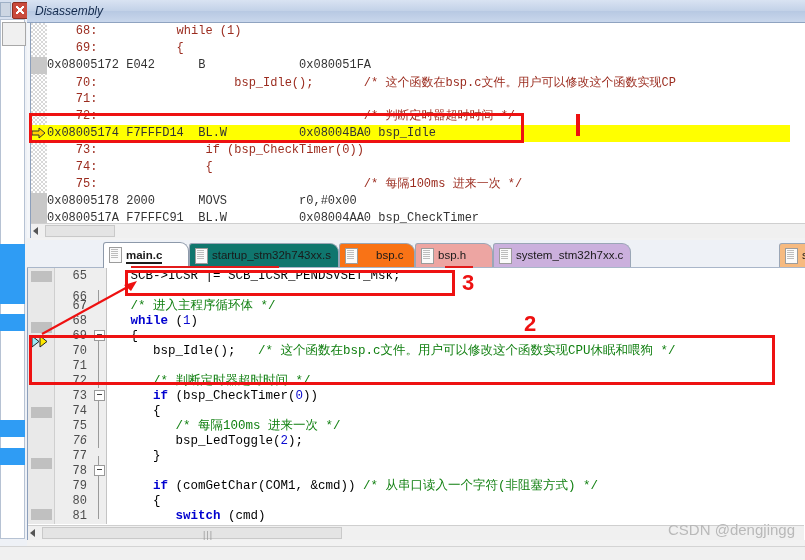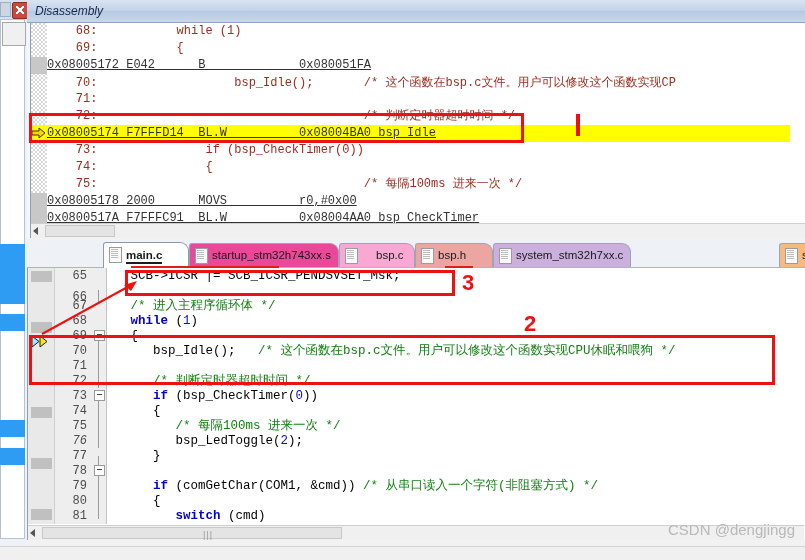--- a/index.html
+++ b/index.html
@@ -33,21 +33,21 @@
   .disasm-title span{position:absolute;left:8px;top:4px;font-size:12px;color:#132a4d;font-family:"Liberation Sans",sans-serif;}
   .disasm-client{position:absolute;left:3px;top:23px;width:775px;height:215px;background:#ffffff;border-left:1px solid #8c9fbb;box-sizing:border-box;}
   .d-gutter{position:absolute;left:0;top:0;width:16px;height:200px;
      background:
        repeating-conic-gradient(#ffffff 0% 25%, #d8d8d8 0% 50%) 0 0/4px 4px;}
   .d-gutter .gsolid{position:absolute;left:0;width:16px;background:#c8c8c8;}
   .d-code{position:absolute;left:16px;top:0;width:759px;height:200px;overflow:hidden;
      font-family:"Liberation Mono", monospace;font-size:12px;white-space:pre;}
   .d-line{position:absolute;left:0;height:17px;line-height:17px;white-space:pre;}
   .d-num{color:#9b2c1f;}
-  .d-addr{color:#333333;text-decoration:underline;}
+  .d-addr{color:#333333;}
   .d-hl{position:absolute;left:0;top:102px;width:759px;height:17px;background:#ffff00;}
   .d-arrow{position:absolute;left:1px;top:104px;width:14px;height:12px;}
   .d-hscroll{position:absolute;left:0;bottom:0;width:775px;height:15px;background:#f0f0f0;border-top:1px solid #cfcfcf;box-sizing:border-box;}
   .d-hscroll .thumb{position:absolute;left:14px;top:1px;width:70px;height:12px;background:#e4e4e4;border:1px solid #c9c9c9;box-sizing:border-box;}
   .d-hscroll .lar{position:absolute;left:2px;top:3px;width:0;height:0;border-top:4px solid transparent;border-bottom:4px solid transparent;border-right:5px solid #555;}
 
   
   .tabbar{position:absolute;left:27px;top:240px;width:778px;height:28px;background:#eef1f6;}
   .tabbar .tb-bg{position:absolute;left:0;top:0;width:778px;height:28px;background:#eef1f6;border-bottom:1px solid #a9b6c9;box-sizing:border-box;}
   .tab{position:absolute;top:3px;height:24px;box-sizing:border-box;
@@ -148,25 +148,25 @@
       </div>
     </div>
   </div>
 
   <div class="tabbar">
     <div class="tb-bg"></div>
     <div class="tab active" style="left:76px;width:86px;background:#ffffff;">
       <span class="ficon"></span>
       <span class="lbl">main.c</span>
     </div>
-    <div class="tab" style="left:162px;width:150px;background:#ec4899;">
+    <div class="tab" style="left:162px;width:150px;background:#0f766e;">
       <span class="ficon"></span>
       <span class="lbl">startup_stm32h743xx.s</span>
     </div>
-    <div class="tab" style="left:312px;width:76px;background:#f9a8d4;padding-left:36px;">
+    <div class="tab" style="left:312px;width:76px;background:#f97316;padding-left:36px;">
       <span class="ficon"></span>
       <span class="lbl">bsp.c</span>
     </div>
     <div class="tab" style="left:388px;width:78px;background:#eda5a2;">
       <span class="ficon"></span>
       <span class="lbl">bsp.h</span>
     </div>
     <div class="tab" style="left:466px;width:138px;background:#cbb0dd;">
       <span class="ficon"></span>
       <span class="lbl">system_stm32h7xx.c</span>

